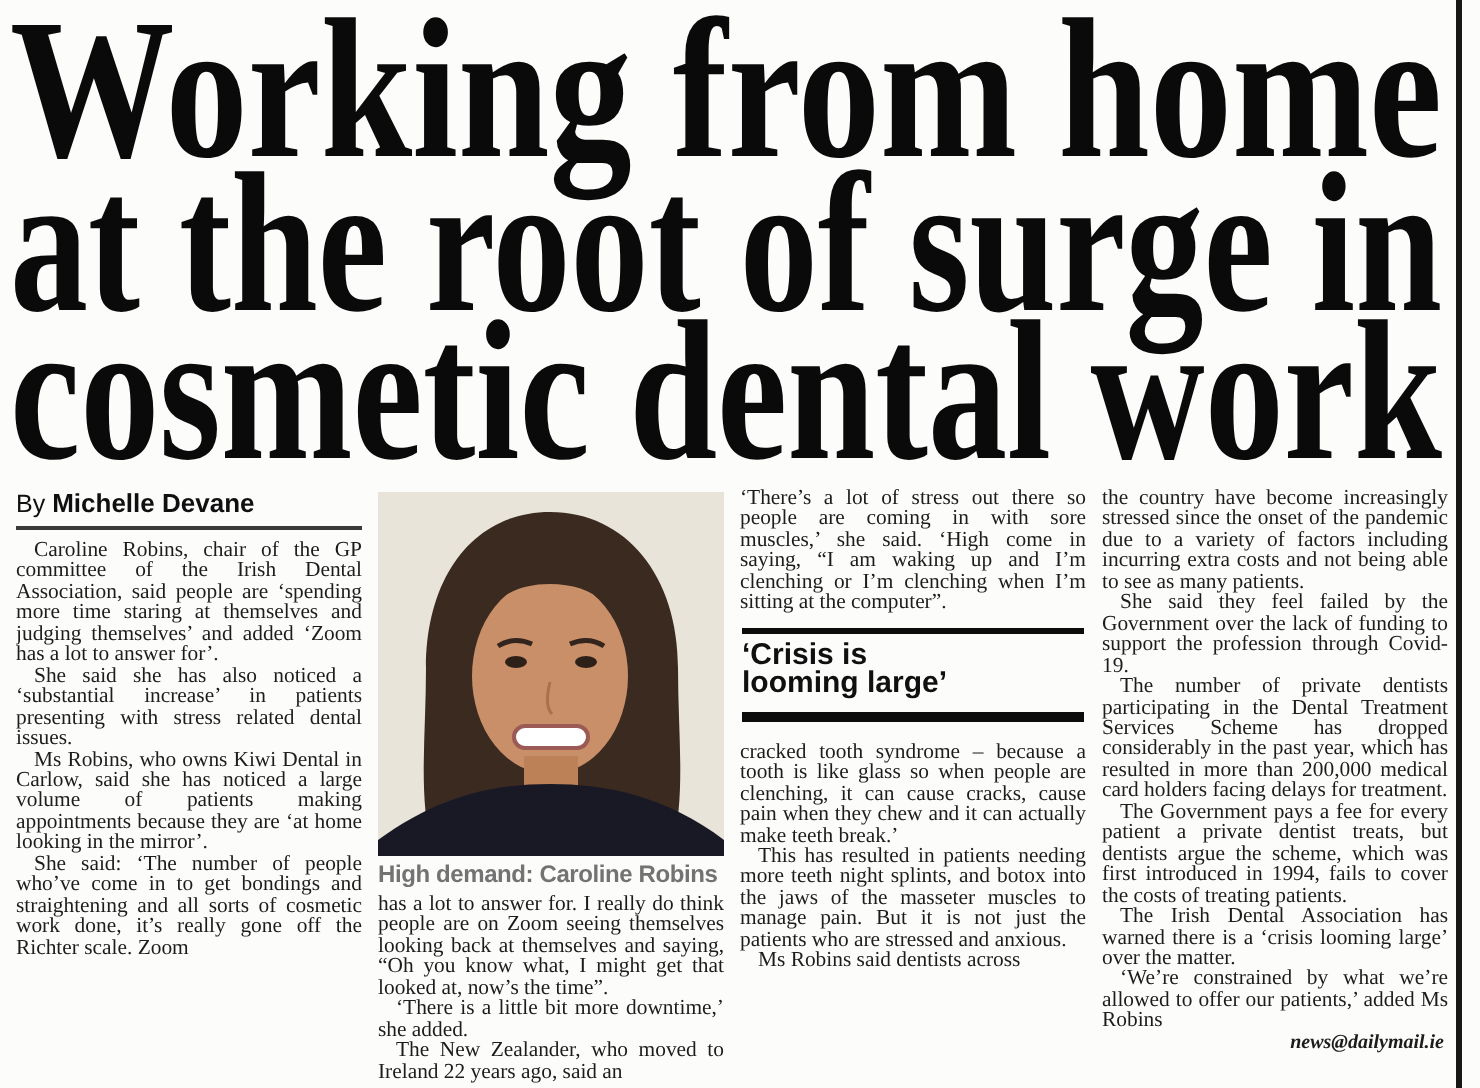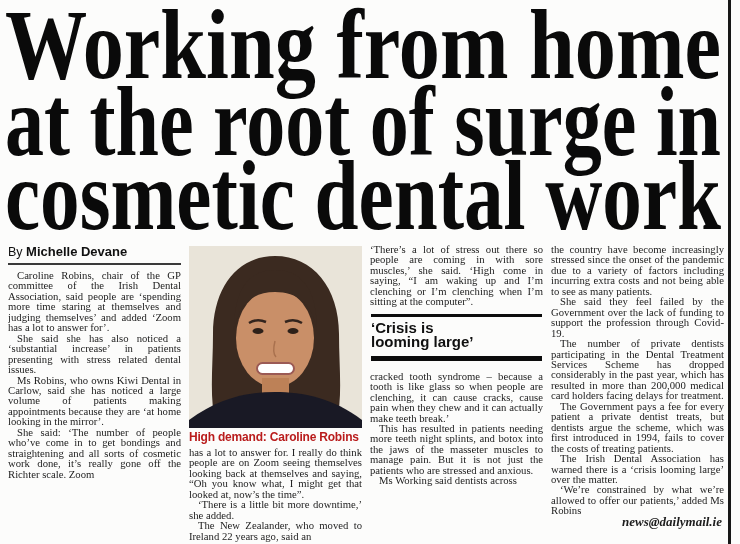--- a/index.html
+++ b/index.html
@@ -44,35 +44,35 @@
   .lede {
     font-size:13px; line-height:13px;
     letter-spacing:0.2px;
     margin:0 0 2px 0;
   }
   figure { margin:2px 0 3px 0; }
   .portrait { display:block; }
   .caption {
     font-family:"Liberation Sans", sans-serif;
     font-weight:700; font-size:12px; line-height:14px;
-    letter-spacing:-0.2px; color:#b91c1c;
+    letter-spacing:-0.2px; color:#737373;
     text-align:left; margin-top:2px;
   }
   .pullquote {
     border-top:3px solid #0c0c0c;
     border-bottom:5px solid #0c0c0c;
     margin:7px 1px 10px 1px;
     padding:4px 0 6px 0;
     font-family:"Liberation Sans", sans-serif;
     font-weight:700; font-size:15px; line-height:14.5px;
     color:#101010;
   }
   .email {
     text-align:right; font-weight:700; font-style:italic;
-    font-size:13px; padding-right:2px; margin-top:1px;
+    font-size:10px; padding-right:2px; margin-top:1px;
   }
 </style>
 </head>
 <body>
 
 <div>
 
   <svg class="headline-svg" width="740" height="232">
     <text x="5" y="78" font-size="100" textLength="716" lengthAdjust="spacingAndGlyphs">Working from home</text>
     <text x="5" y="155" font-size="100" textLength="716" lengthAdjust="spacingAndGlyphs">at the root of surge in</text>
@@ -123,21 +123,21 @@
       <div class="paras">
           <p>‘There’s a lot of stress out there so people are coming in with sore muscles,’ she said. ‘High come in saying, “I am waking up and I’m clenching or I’m clenching when I’m sitting at the computer”.</p>
         </div>
       <div class="pullquote">
         <div>‘Crisis is</div>
         <div>looming large’</div>
       </div>
       <div class="paras">
           <p>cracked tooth syndrome – because a tooth is like glass so when people are clenching, it can cause cracks, cause pain when they chew and it can actually make teeth break.’</p>
           <p>This has resulted in patients needing more teeth night splints, and botox into the jaws of the masseter muscles to manage pain. But it is not just the patients who are stressed and anxious.</p>
-          <p>Ms Working said dentists across</p>
+          <p>Ms Robins said dentists across</p>
         </div>
     </div>
 
     <div class="col">
       <div class="paras">
           <p>the country have become increasingly stressed since the onset of the pandemic due to a variety of factors including incurring extra costs and not being able to see as many patients.</p>
           <p>She said they feel failed by the Government over the lack of funding to support the profession through Covid-19.</p>
           <p>The number of private dentists participating in the Dental Treatment Services Scheme has dropped considerably in the past year, which has resulted in more than 200,000 medical card holders facing delays for treatment.</p>
           <p>The Government pays a fee for every patient a private dentist treats, but dentists argue the scheme, which was first introduced in 1994, fails to cover the costs of treating patients.</p>
           <p>The Irish Dental Association has warned there is a ‘crisis looming large’ over the matter.</p>

